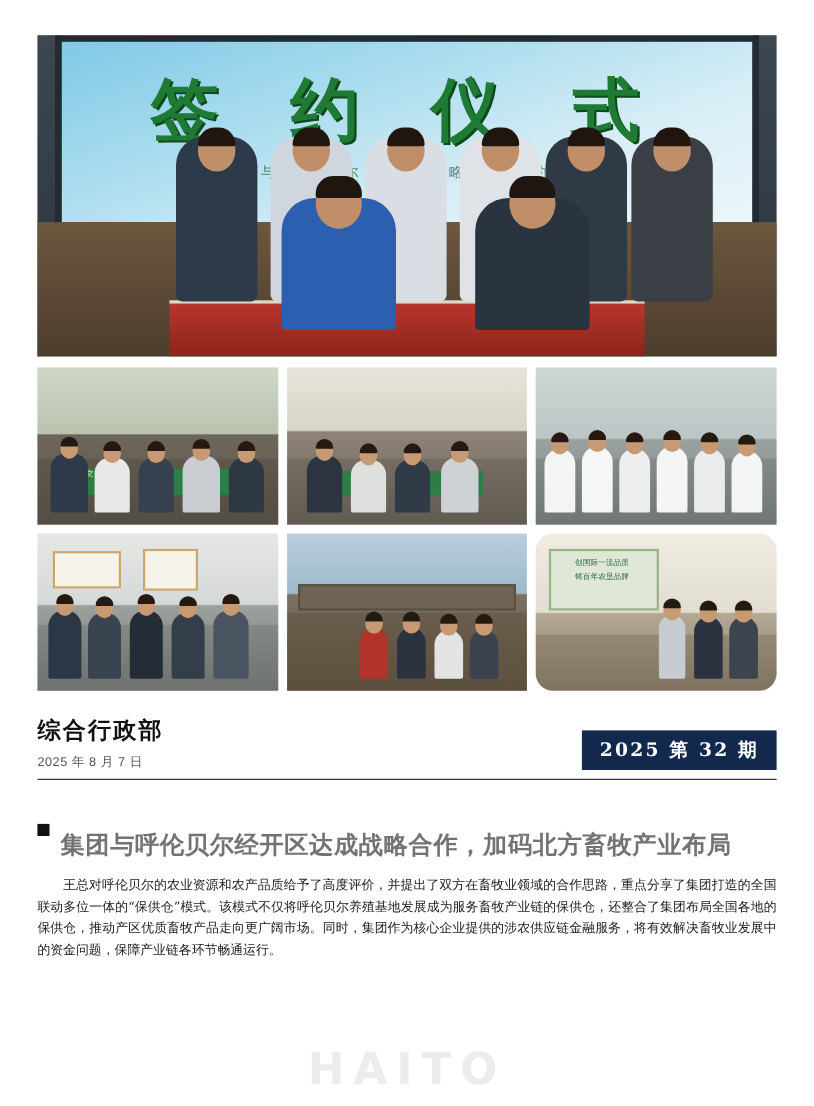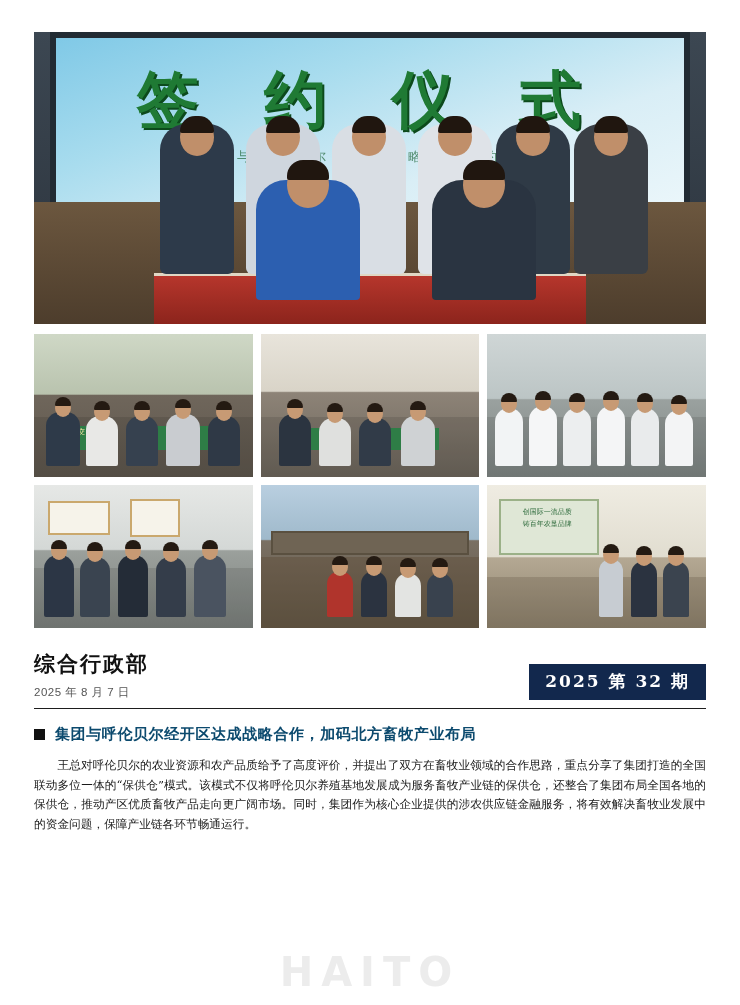--- a/index.html
+++ b/index.html
@@ -118,21 +118,21 @@
   .cell {
     height: 143px;
     overflow: hidden;
     position: relative;
   }
   .c1 { background: linear-gradient(#cfd8c6 0%, #b9c3ae 42%, #6f665b 43%, #5d564c 100%); }
   .c2 { background: linear-gradient(#e8e4db 0%, #d9d4c8 40%, #8d8377 41%, #6c655b 100%); }
   .c3 { background: linear-gradient(#cfd6d6 0%, #bcc5c5 45%, #9aa19f 46%, #7d8482 100%); }
   .c4 { background: linear-gradient(#e6e8e6 0%, #d4d8d6 45%, #9ba09c 46%, #7b807c 100%); }
   .c5 { background: linear-gradient(#b9cfe0 0%, #9fb9cb 38%, #7a7063 39%, #5d5547 100%); }
-  .c6 { background: linear-gradient(#efece2 0%, #e1ddd0 50%, #b4a893 51%, #8e8470 100%); }
+  .c6 { background: linear-gradient(#efece2 0%, #e1ddd0 50%, #b4a893 51%, #8e8470 100%); border-radius: 16px; }
   .cell .strip {
     position: absolute; left: 0; right: 0; bottom: 0; height: 42%;
     background: rgba(0,0,0,0.10);
   }
   .cell .fig {
     position: absolute;
     bottom: 8%;
     border-radius: 14px 14px 2px 2px;
   }
   .cell .fig::before {
@@ -211,24 +211,25 @@
     align-items: center;
     gap: 10px;
   }
   .bullet {
     width: 11px; height: 11px;
     background: #111;
     flex: none;
   }
   .headline-text {
     font-family: "DejaVu Serif", serif;
-    font-size: 15px;
+    font-size: 22px;
     font-weight: bold;
     letter-spacing: .6px;
-    color: #0c4a6e;
+    color: #737373;
+    margin-top: 28px;
   }
 
   
   .body-copy { margin-top: 12px; }
   .body-copy p {
     margin: 0 0 8px 0;
     font-family: "DejaVu Serif", serif;
     font-size: 11.7px;
     line-height: 19.5px;
     text-align: justify;

